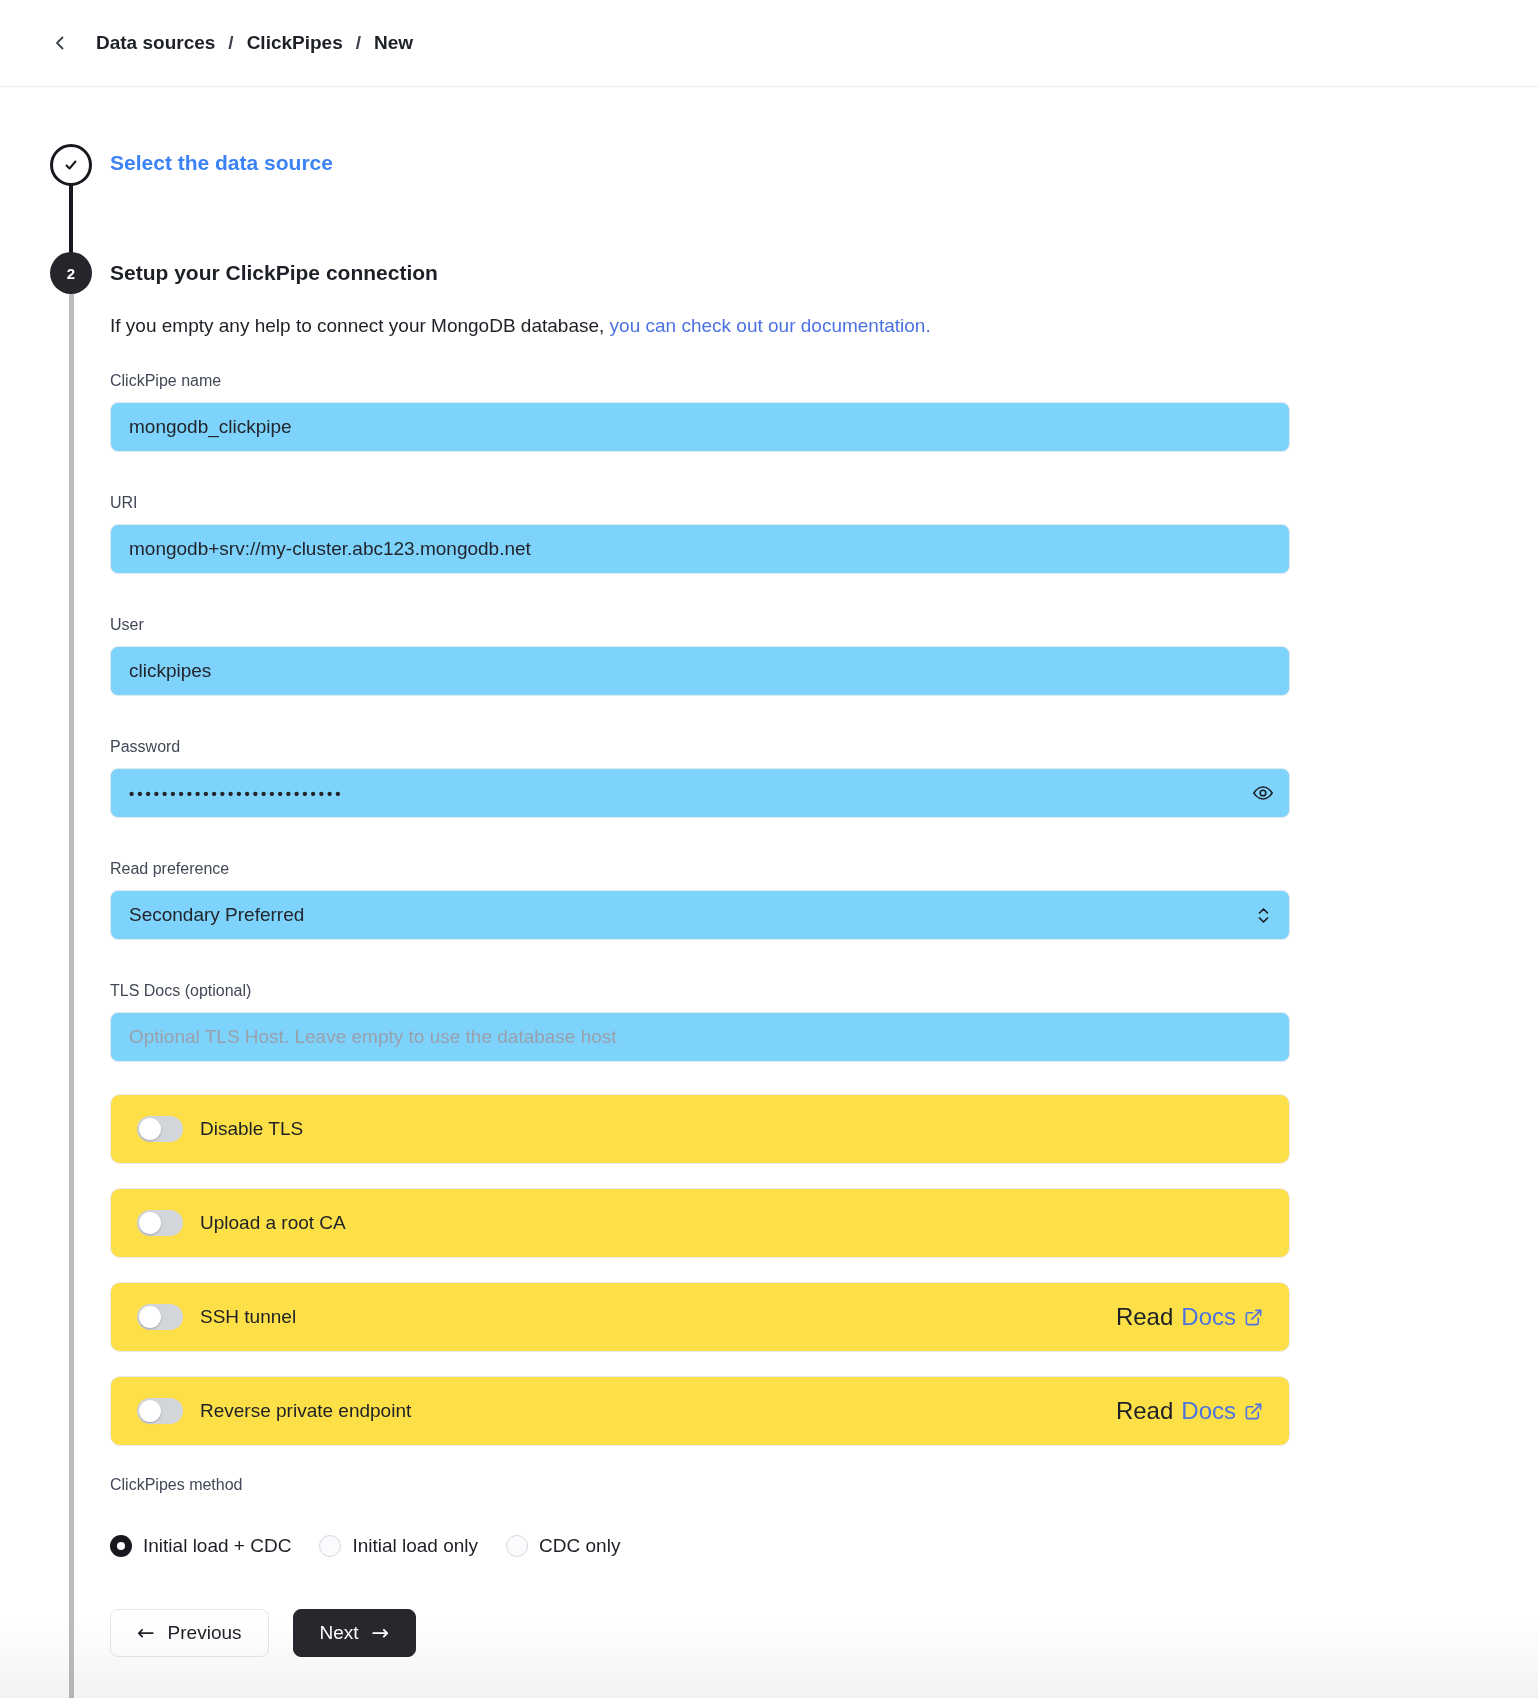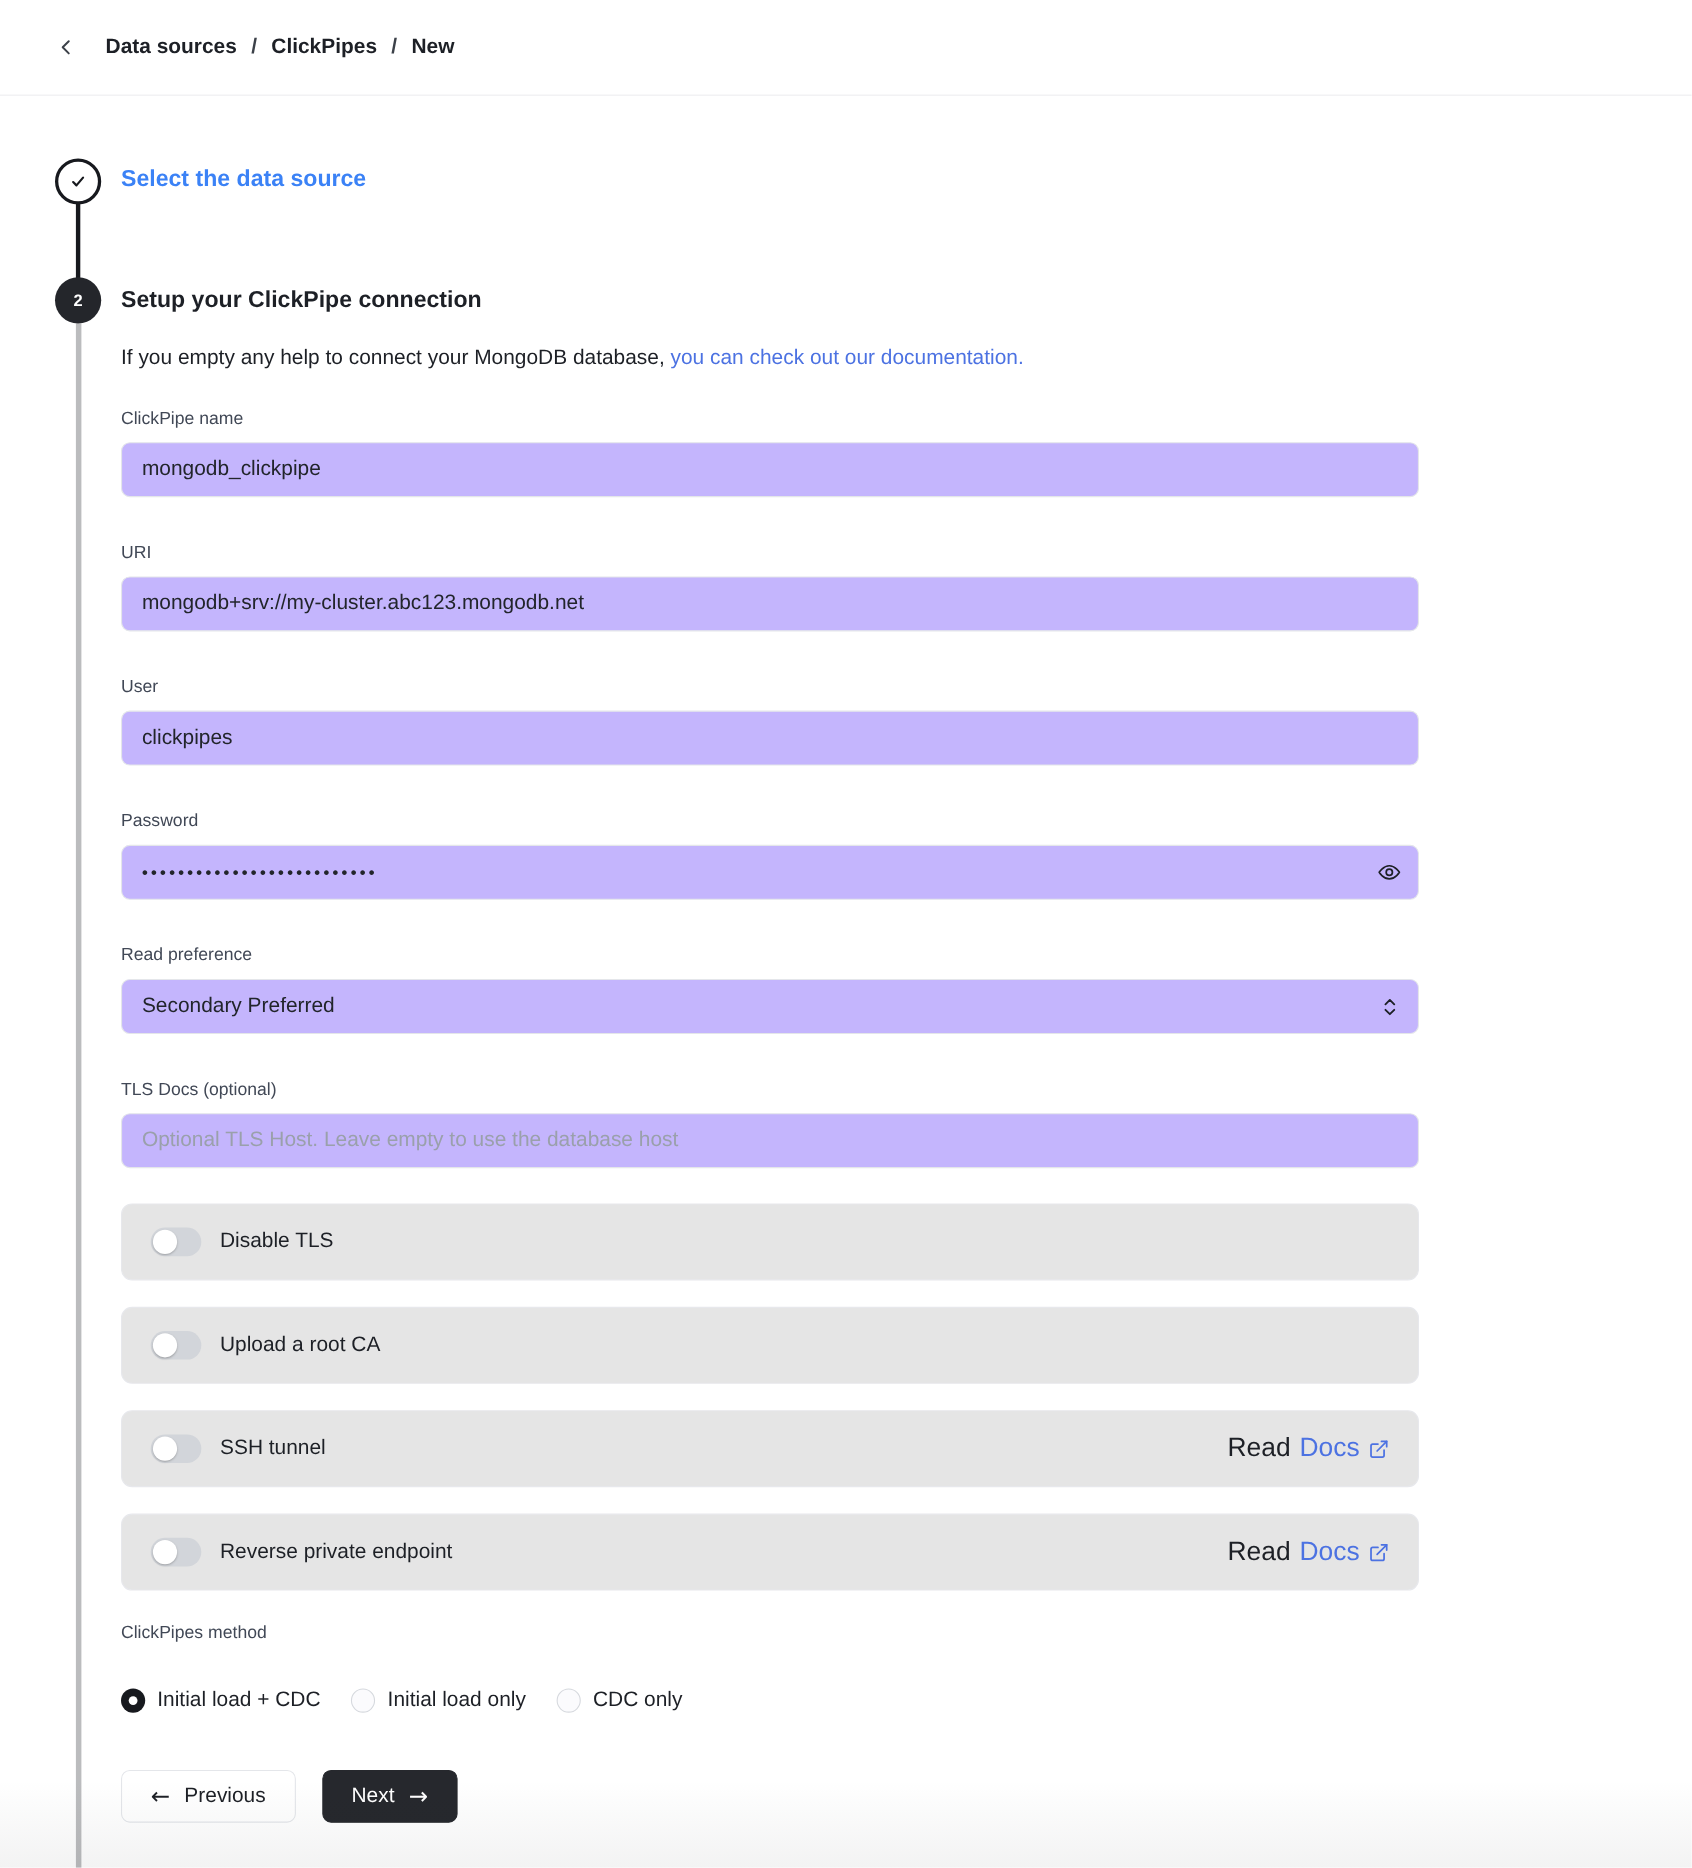--- a/index.html
+++ b/index.html
@@ -24,33 +24,33 @@
   
   .content { position:absolute; left:110px; top:87px; width:1180px; }
   .step1-title { margin-top:63px; font-size:21px; font-weight:bold; color:#3b82f6; line-height:26px; }
   .step2-title { margin-top:84px; font-size:21px; font-weight:bold; color:#1d2026; line-height:26px; }
   .help { margin-top:27px; font-size:19px; line-height:26px; color:#1d2026; }
   .help a { color:#4c72e2; text-decoration:none; cursor:pointer; }
 
   .field-label { display:block; margin-top:40px; font-size:16px; color:#414856; line-height:22px; }
   .field-label.first { margin-top:31px; }
   .tinput { margin-top:10px; width:100%; height:50px; border:1px solid #e4e6ea; border-radius:8px;
-    background:#c4b5fd; padding:0 18px; font-size:19px; color:#22252b;
+    background:#7dd3fc; padding:0 18px; font-size:19px; color:#22252b;
     font-family:"Liberation Sans","DejaVu Sans",sans-serif; outline:none; display:flex; align-items:center; }
   input.tinput::placeholder { color:#9aa0ab; opacity:1; }
   .input-wrap { position:relative; margin-top:10px; }
   .input-wrap .tinput { margin-top:0; width:100%; }
   .pw { letter-spacing:3px; font-size:15px; font-weight:bold; }
   .eye-btn { position:absolute; right:16px; top:0; height:50px; display:flex; align-items:center; cursor:pointer; background:none; border:none; }
 
   .select { margin-top:10px; position:relative; cursor:pointer; }
   .select .tinput { justify-content:space-between; }
 
   
-  .card { margin-top:24px; height:70px; border:1px solid #e7e8ec; border-radius:10px; background:#e5e5e5;
+  .card { margin-top:24px; height:70px; border:1px solid #e7e8ec; border-radius:10px; background:#fde047;
     display:flex; align-items:center; padding:0 26px; }
   .card.first { margin-top:32px; }
   .switch { width:46px; height:26px; border-radius:13px; background:#d2d5da; position:relative; cursor:pointer; flex:0 0 auto; }
   .switch::after { content:""; position:absolute; left:2px; top:2px; width:22px; height:22px; border-radius:50%;
     background:#fff; box-shadow:0 1px 2px rgba(0,0,0,.25); }
   .card .tlabel { margin-left:17px; font-size:19px; color:#1d2026; }
   .docs { margin-left:auto; display:flex; align-items:center; gap:8px; font-size:24px; }
   .docs .read { color:#1d2026; }
   .docs a { color:#4c72e2; text-decoration:none; display:flex; align-items:center; gap:8px; cursor:pointer; }
 

